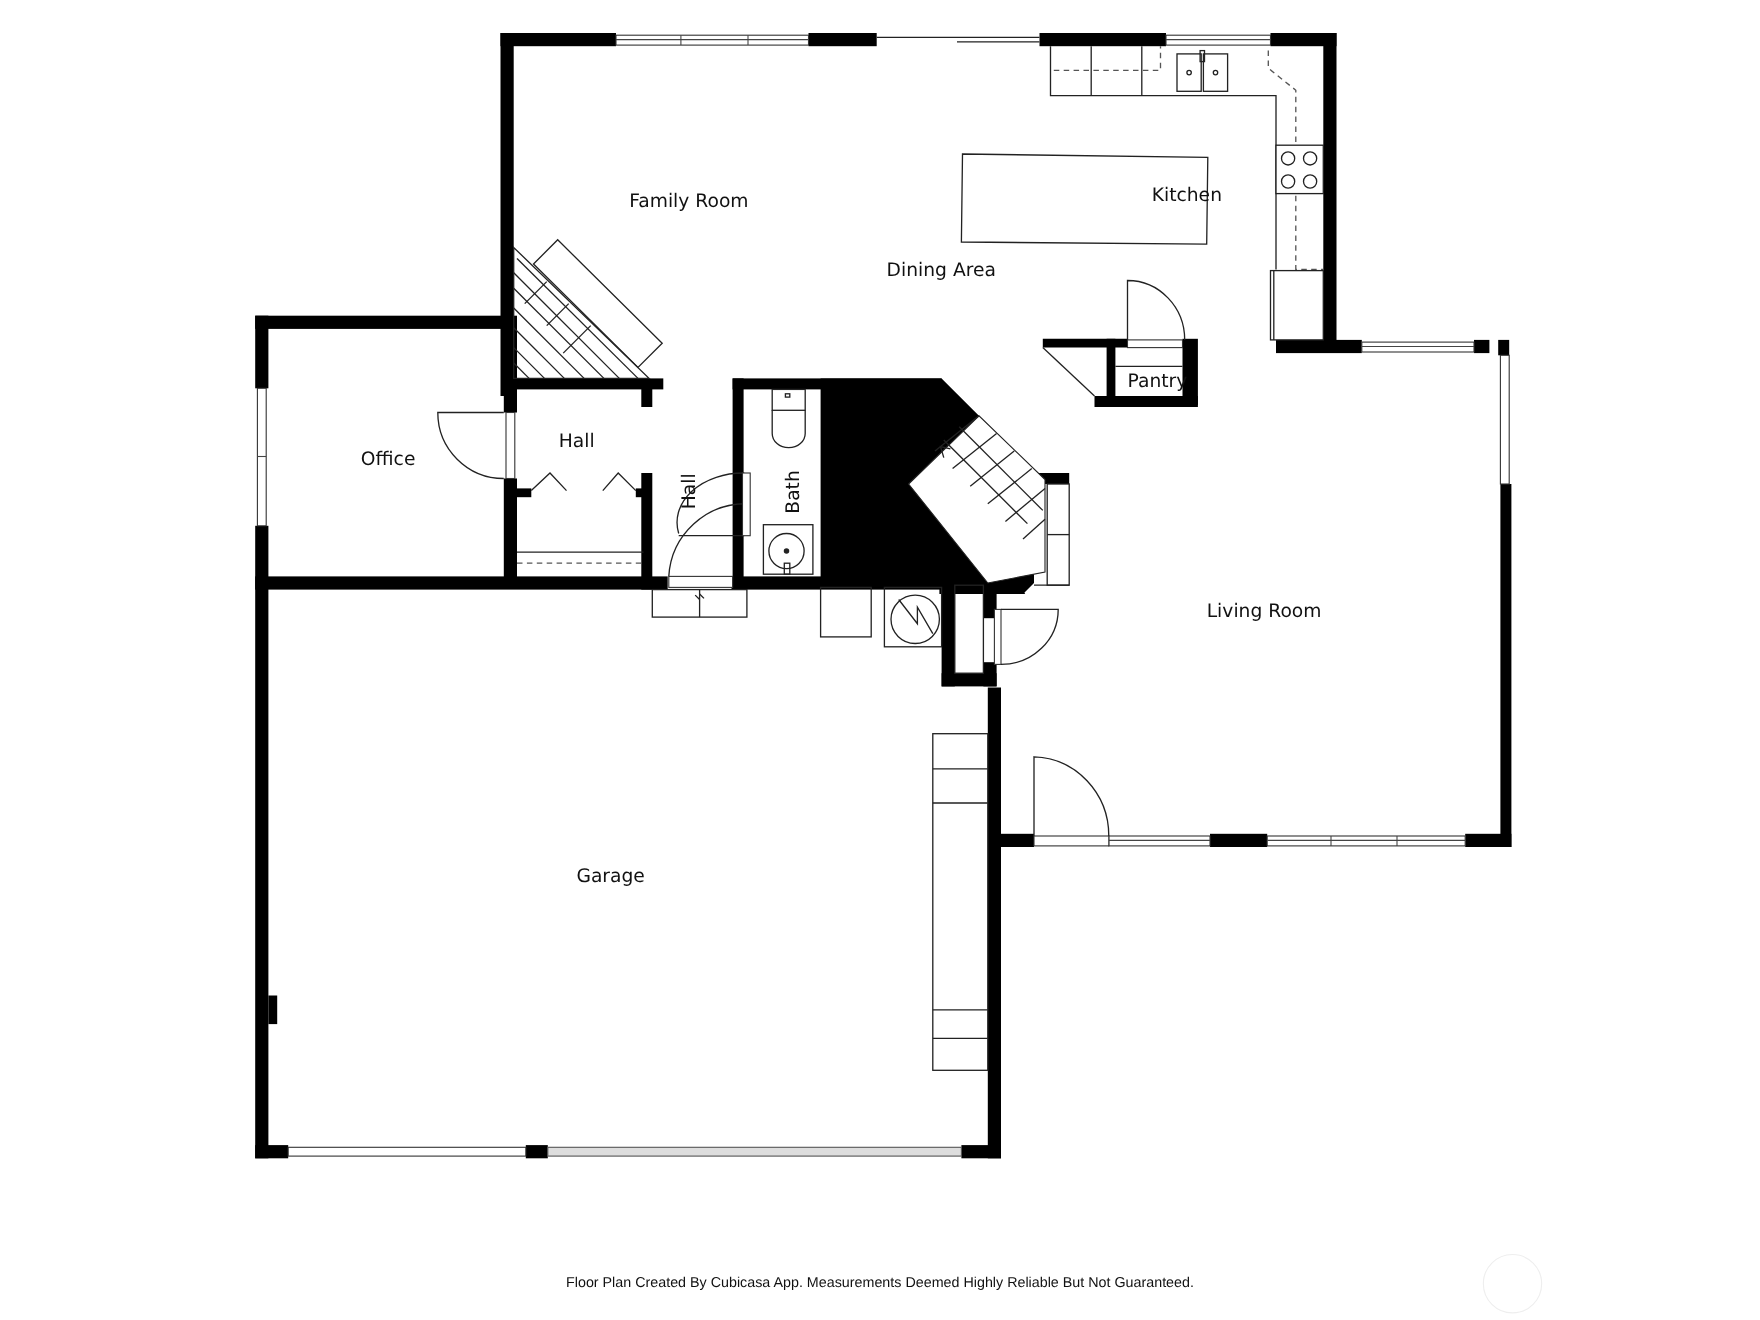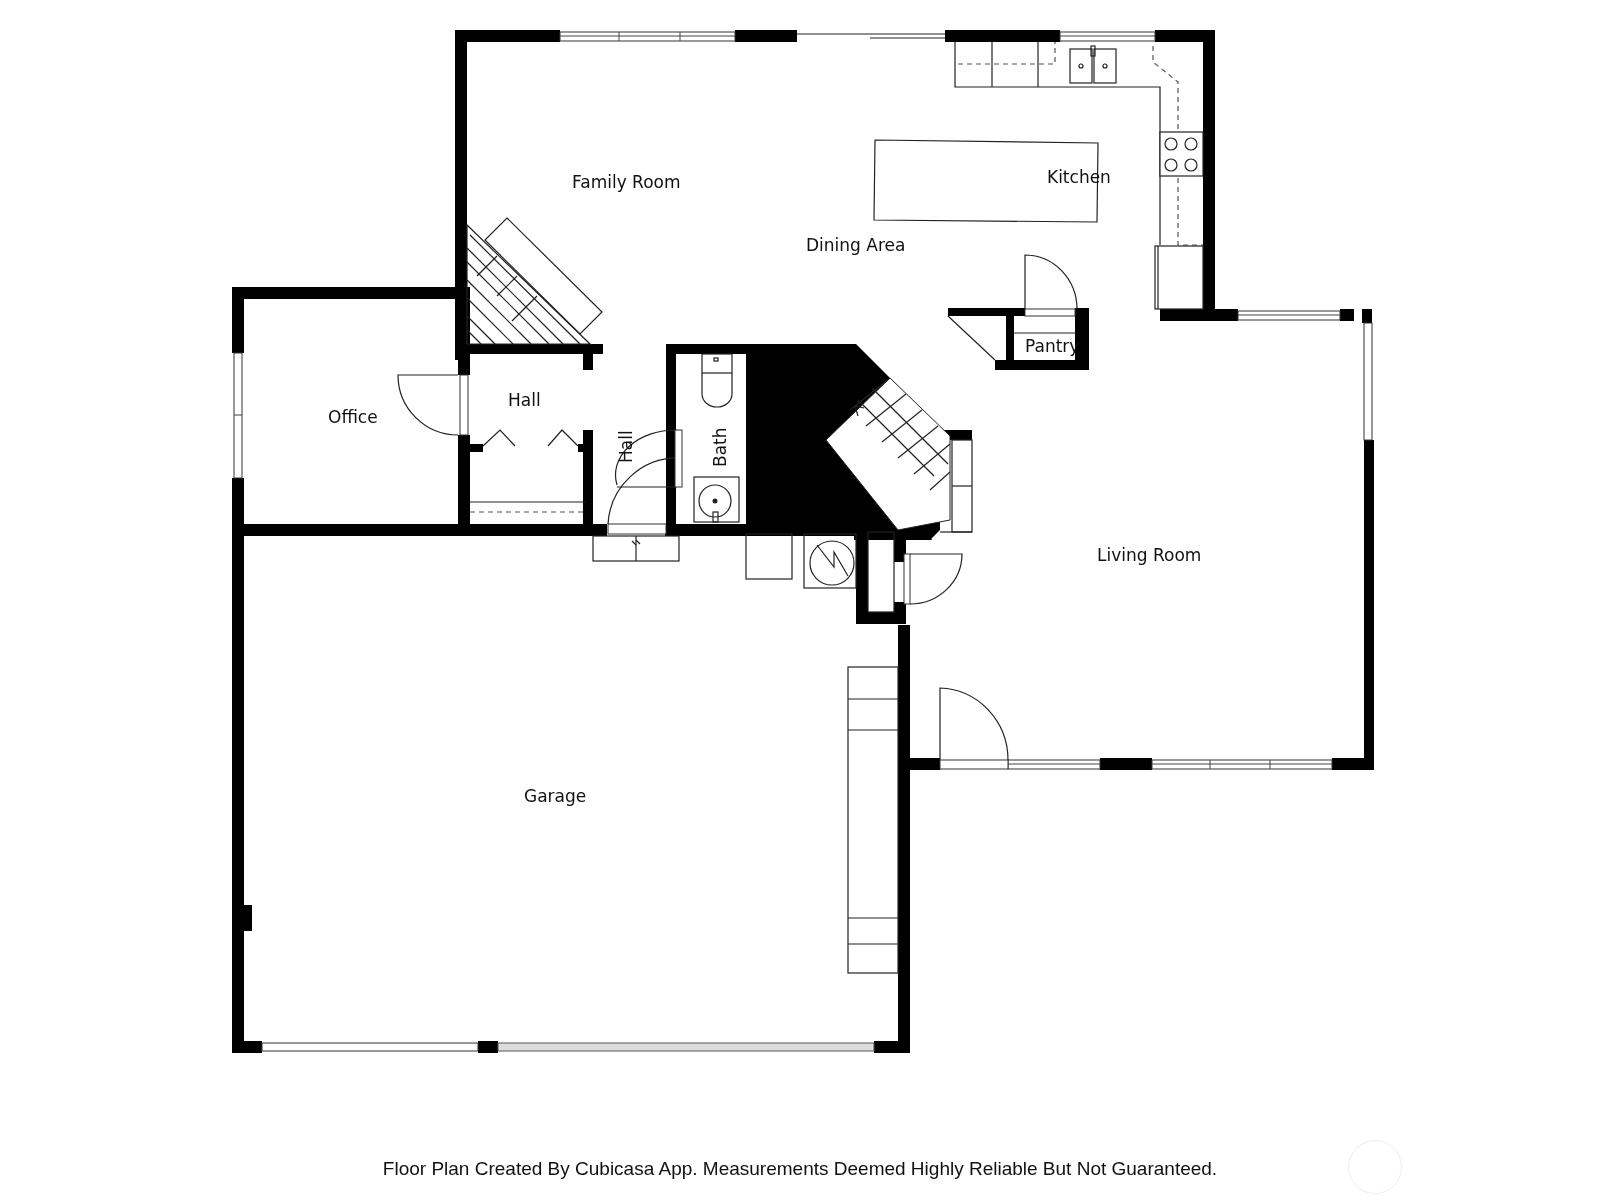--- a/index.html
+++ b/index.html
@@ -4,21 +4,21 @@
   <style>
     html, body { margin:0; padding:0; background:#ffffff; }
     body { width:1600px; height:1200px; position:relative; overflow:hidden; font-family:"DejaVu Sans", sans-serif; }
     #plan { position:absolute; left:0; top:0; }
     .wall { fill:#000; }
     .ln { fill:none; stroke:#222; stroke-width:1.2; }
     .ln-thin { fill:none; stroke:#444; stroke-width:1; }
     .dash { fill:none; stroke:#555; stroke-width:1.2; stroke-dasharray:5 4; }
     .win { fill:#fff; stroke:#333; stroke-width:1; }
     .room-label { font-family:"DejaVu Sans", sans-serif; font-size:17px; fill:#111; }
-    .footer-note { position:absolute; left:0; width:1600px; top:1158px; text-align:center; font-family:"Liberation Sans", sans-serif; font-size:19px; color:#111; }
+    .footer-note { position:absolute; left:0; width:1600px; top:1158px; text-align:center; font-family:"Liberation Sans", sans-serif; font-size:13px; color:#111; }
     .watermark { position:absolute; left:1348px; top:1140px; width:52px; height:52px; border-radius:50%; border:1px solid #eee; }
   </style>
 </head>
 <body>
 
 <svg id="plan" width="1600" height="1200" viewBox="0 0 1600 1200">
 
   <g>
 
     <rect class="wall" x="455" y="30" width="105" height="12"></rect>

